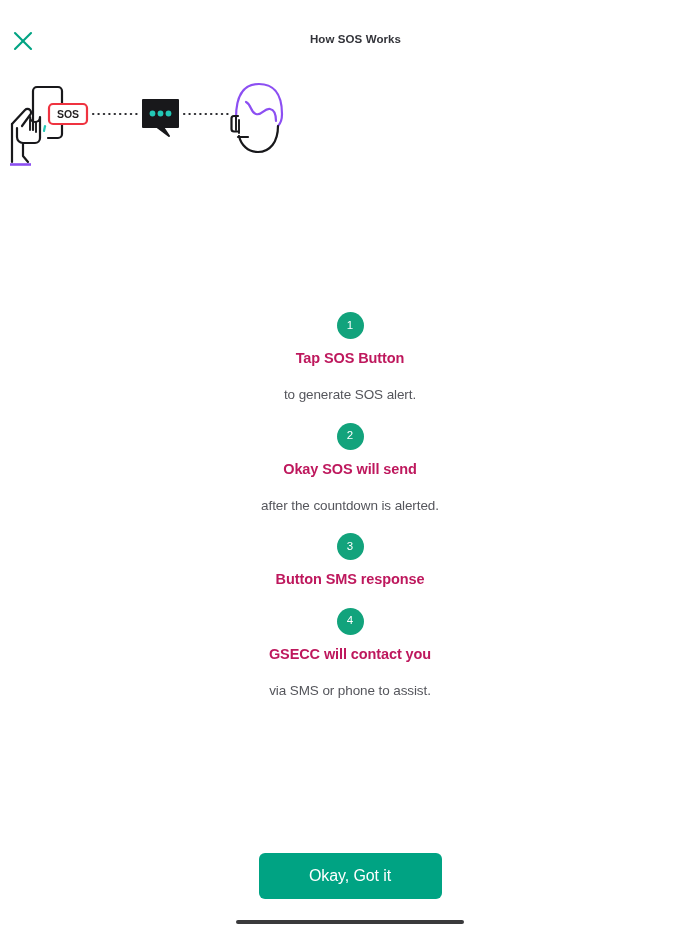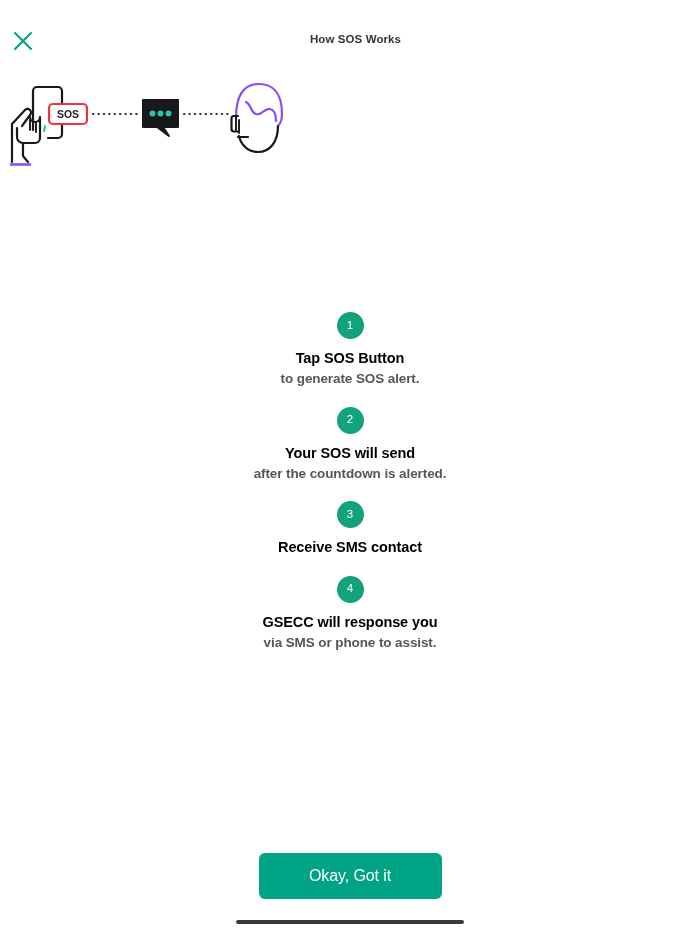--- a/index.html
+++ b/index.html
@@ -93,28 +93,28 @@
     justify-content: center;
     font-size: 11.5px;
     font-weight: normal;
     line-height: 1;
   }
 
   .step-title {
     margin-top: 11px;
     font-size: 14.5px;
     font-weight: bold;
-    color: #000000;
+    color: #be185d;
     letter-spacing: -0.1px;
   }
 
   .step-sub {
-    margin-top: 5px;
+    margin-top: 21px;
     font-size: 13.5px;
-    font-weight: bold;
+    font-weight: normal;
     color: #55565c;
     letter-spacing: -0.1px;
   }
 
   
   .footer {
     position: absolute;
     left: 0;
     right: 0;
     bottom: 0;
@@ -224,32 +224,32 @@
 <div class="steps">
 
   <div class="step">
     <div class="step-badge">1</div>
     <div class="step-title">Tap SOS Button</div>
     <div class="step-sub">to generate SOS alert.</div>
   </div>
 
   <div class="step">
     <div class="step-badge">2</div>
-    <div class="step-title">Your SOS will send</div>
+    <div class="step-title">Okay SOS will send</div>
     <div class="step-sub">after the countdown is alerted.</div>
   </div>
 
   <div class="step">
     <div class="step-badge">3</div>
-    <div class="step-title">Receive SMS contact</div>
+    <div class="step-title">Button SMS response</div>
   </div>
 
   <div class="step">
     <div class="step-badge">4</div>
-    <div class="step-title">GSECC will response you</div>
+    <div class="step-title">GSECC will contact you</div>
     <div class="step-sub">via SMS or phone to assist.</div>
   </div>
 
 </div>
 
 <div class="footer">
   <button class="cta-button">Okay, Got it</button>
   <div class="home-indicator"></div>
 </div>
 

